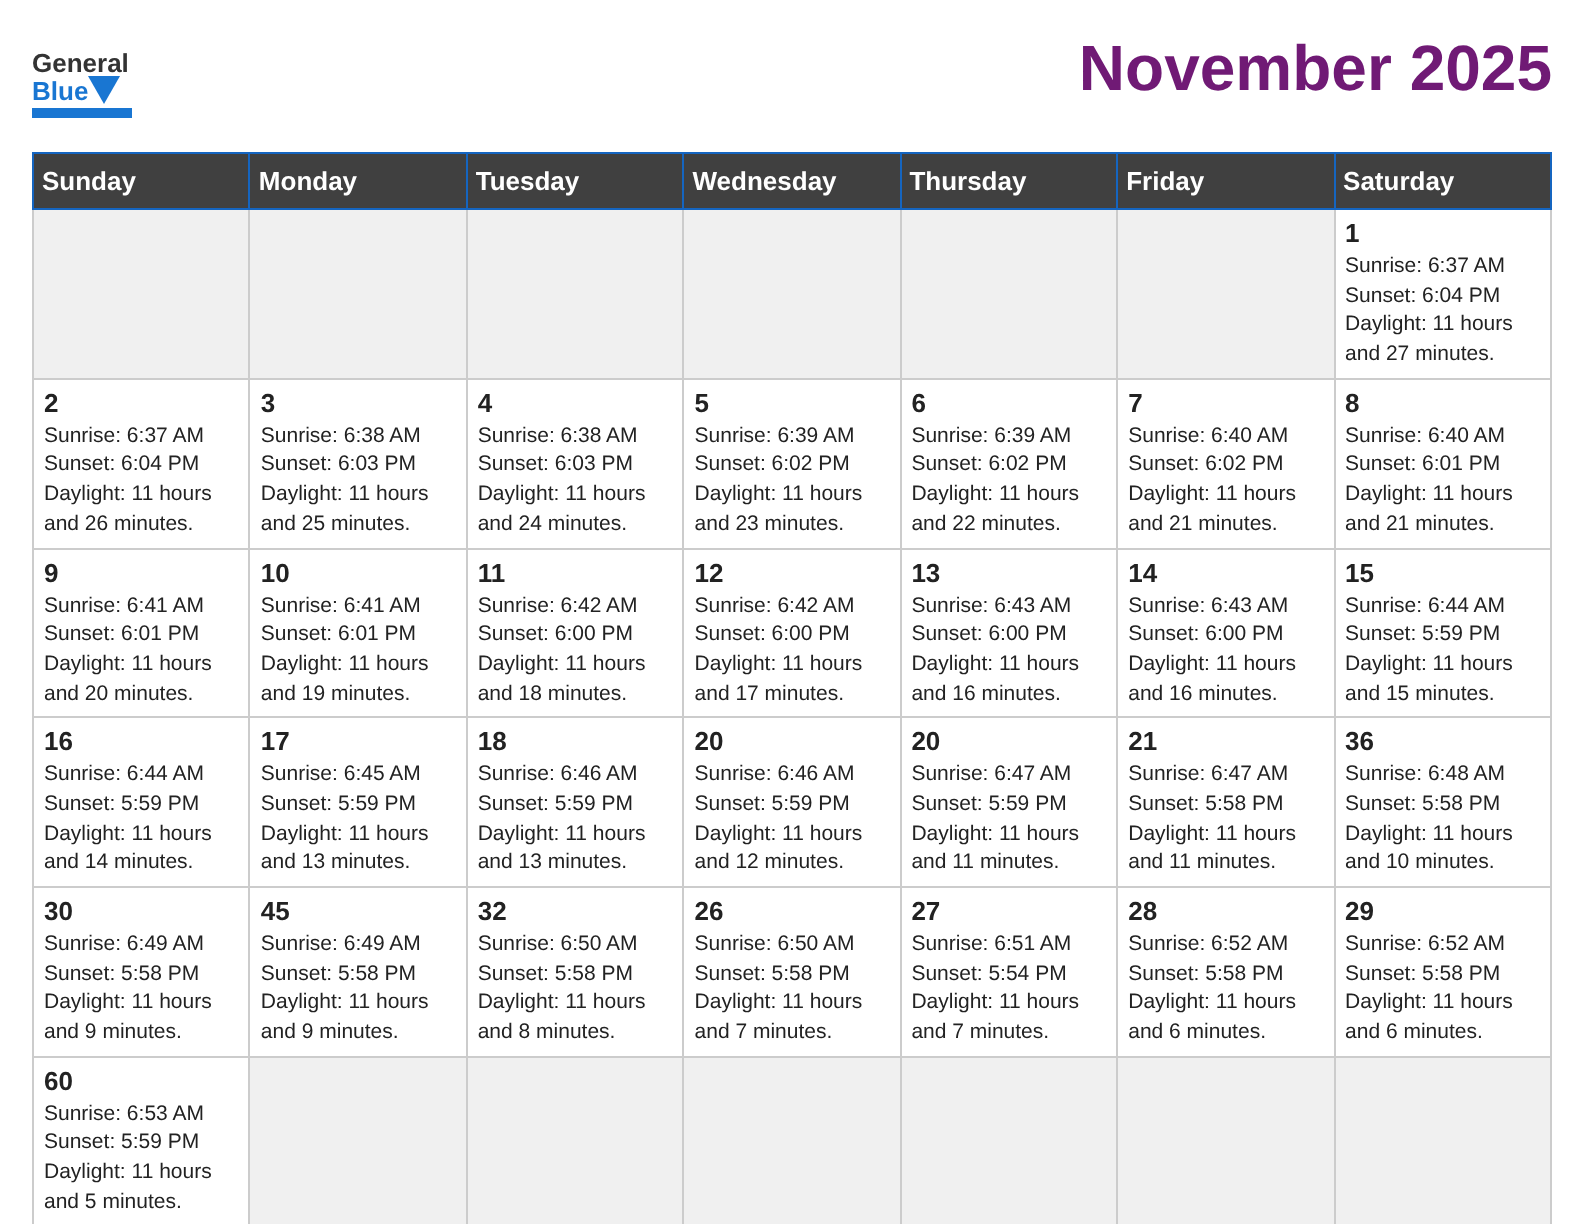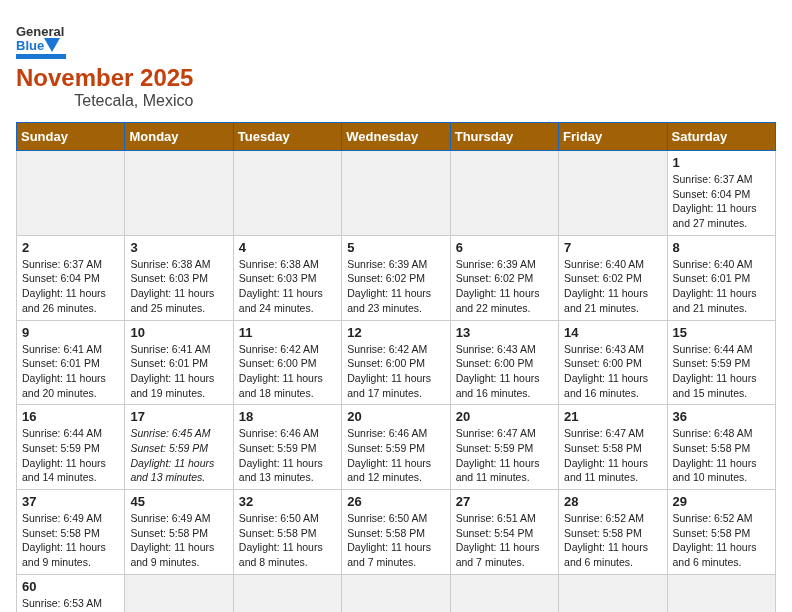--- a/index.html
+++ b/index.html
@@ -8,42 +8,41 @@
       background: #fff;
       width: 792px;
       min-height: 612px;
       padding: 16px;
     }
     .header {
       display: flex;
       justify-content: space-between;
       align-items: flex-start;
       margin-bottom: 12px;
-      flex-direction: column;
     }
     .title-block {
       text-align: right;
     }
     .title-block h1 {
-      font-size: 24px;
+      font-size: 32px;
       font-weight: bold;
-      color: #c2410c;
+      color: #701a75;
     }
     .title-block h2 {
       font-size: 16px;
       color: #444;
       font-weight: normal;
     }
     .calendar {
       width: 100%;
       border-collapse: collapse;
       border: 1px solid #bbb;
     }
     .calendar th {
-      background: #a16207;
+      background: #404040;
       color: #fff;
       font-size: 13px;
       font-weight: bold;
       padding: 6px 4px;
       text-align: left;
       border: 1px solid #1565c0;
     }
     .calendar td {
       vertical-align: top;
       border: 1px solid #ccc;
@@ -83,21 +82,20 @@
 
       <text x="0" y="20" font-size="13" font-weight="bold" fill="#333" font-family="Arial">General</text>
       <text x="0" y="34" font-size="13" font-weight="bold" fill="#1976d2" font-family="Arial">Blue</text>
 
       <polygon points="28,22 44,22 36,36" fill="#1976d2"></polygon>
       <rect x="0" y="38" width="50" height="5" fill="#1976d2"></rect>
     </svg>
   </div>
   <div class="title-block">
     <h1>November 2025</h1>
-    <h2>Tetecala, Mexico</h2>
   </div>
 </div>
 
 <table class="calendar">
   <thead>
     <tr>
       <th>Sunday</th>
       <th>Monday</th>
       <th>Tuesday</th>
       <th>Wednesday</th>
@@ -227,21 +225,21 @@
       <tr>
         <td>
           <div class="day-num">16</div>
           <div class="day-info" style="white-space: pre-line;">Sunrise: 6:44 AM
 Sunset: 5:59 PM
 Daylight: 11 hours
 and 14 minutes.</div>
         </td>
         <td>
           <div class="day-num">17</div>
-          <div class="day-info" style="white-space: pre-line; font-style: italic;">Sunrise: 6:45 AM
+          <div class="day-info" style="white-space: pre-line;">Sunrise: 6:45 AM
 Sunset: 5:59 PM
 Daylight: 11 hours
 and 13 minutes.</div>
         </td>
         <td>
           <div class="day-num">18</div>
           <div class="day-info" style="white-space: pre-line;">Sunrise: 6:46 AM
 Sunset: 5:59 PM
 Daylight: 11 hours
 and 13 minutes.</div>
@@ -270,21 +268,21 @@
         <td>
           <div class="day-num">36</div>
           <div class="day-info" style="white-space: pre-line;">Sunrise: 6:48 AM
 Sunset: 5:58 PM
 Daylight: 11 hours
 and 10 minutes.</div>
         </td>
       </tr>
       <tr>
         <td>
-          <div class="day-num">37</div>
+          <div class="day-num">30</div>
           <div class="day-info" style="white-space: pre-line;">Sunrise: 6:49 AM
 Sunset: 5:58 PM
 Daylight: 11 hours
 and 9 minutes.</div>
         </td>
         <td>
           <div class="day-num">45</div>
           <div class="day-info" style="white-space: pre-line;">Sunrise: 6:49 AM
 Sunset: 5:58 PM
 Daylight: 11 hours

